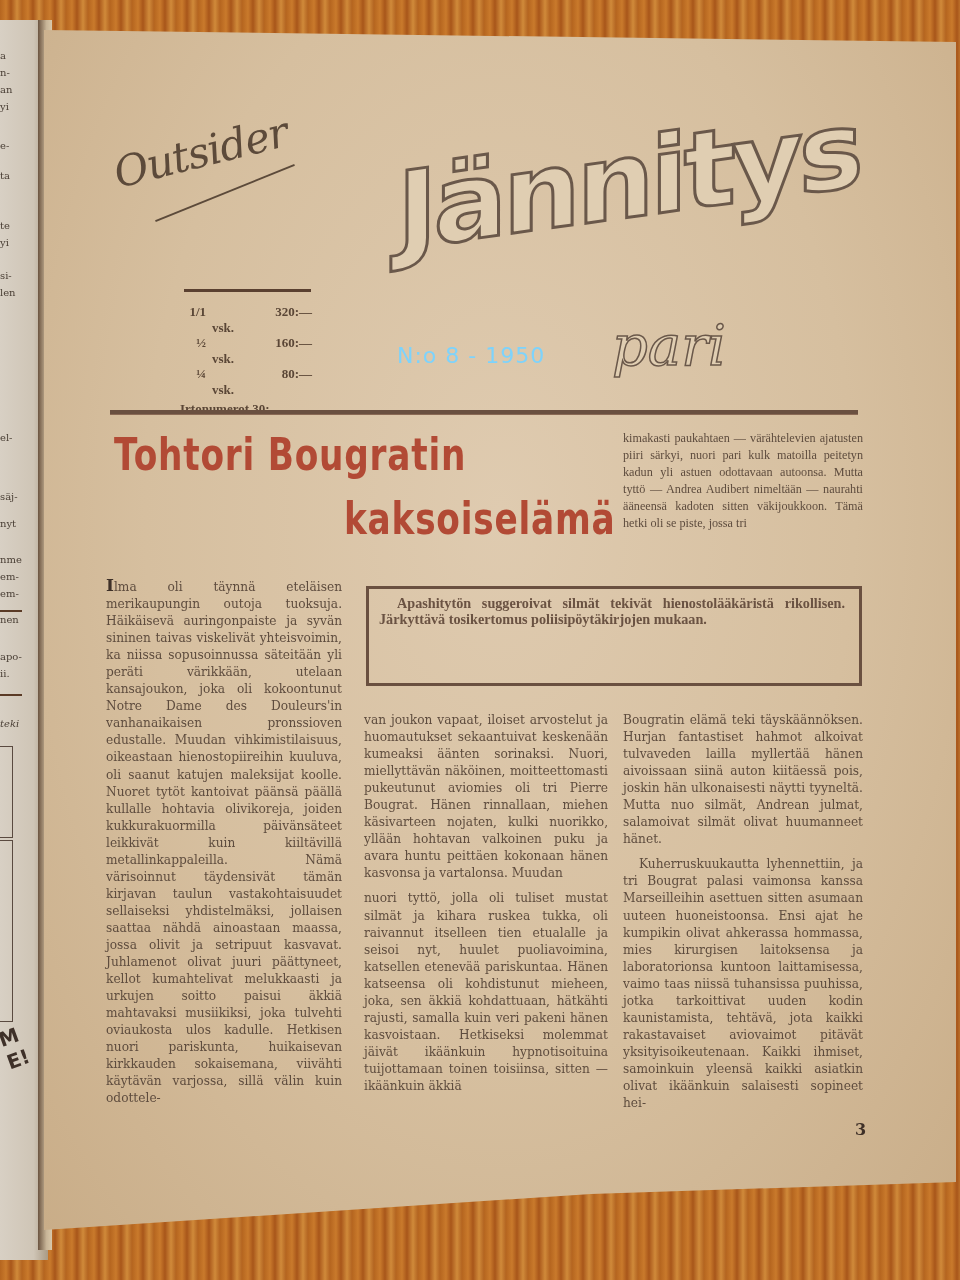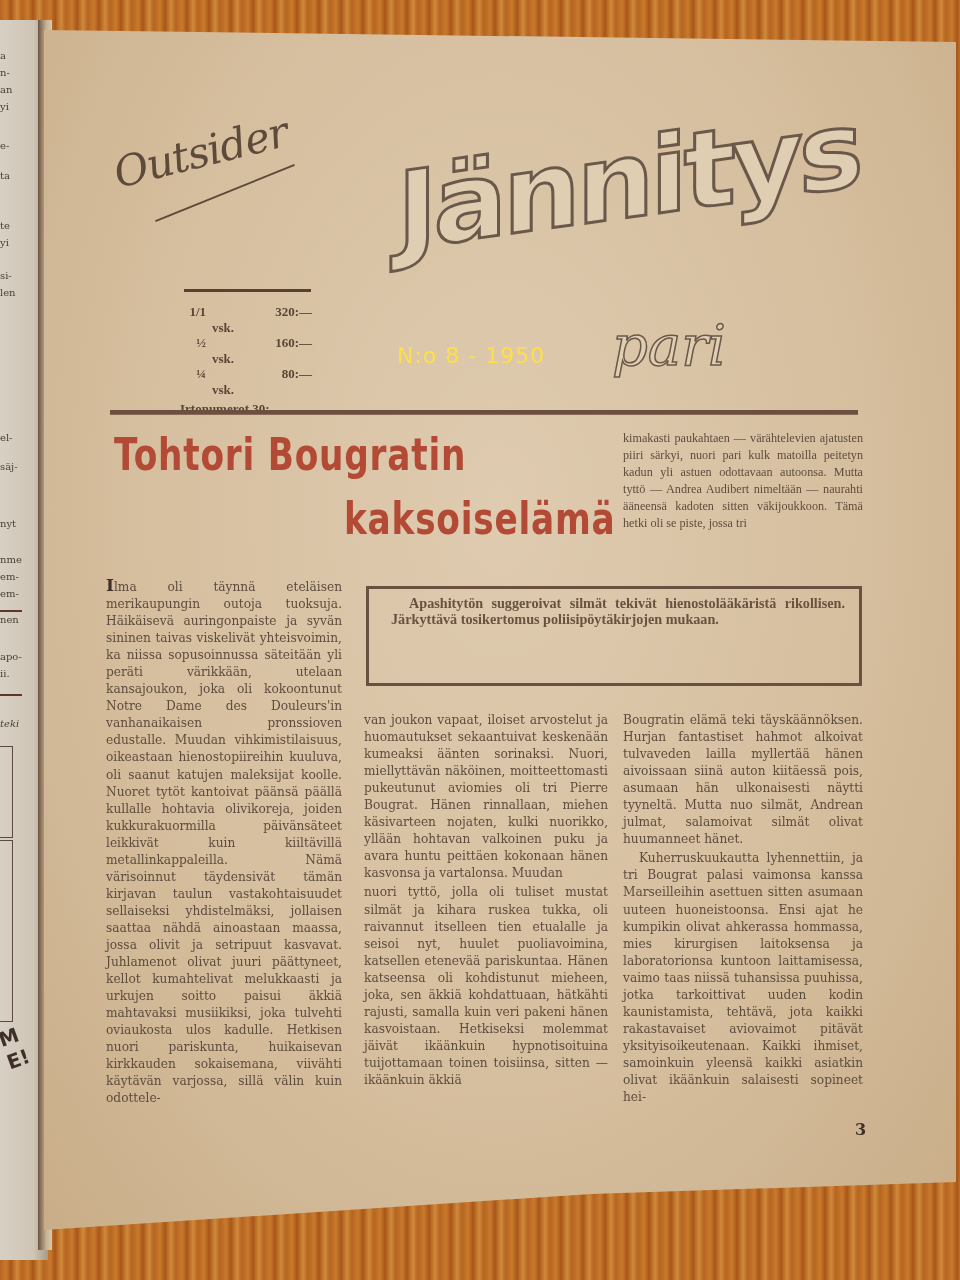--- a/index.html
+++ b/index.html
@@ -67,21 +67,21 @@
       font-family: "Liberation Serif", serif; font-weight: bold; font-size: 13px;
       color: #5a4636; line-height: 15px;
     }
     .prices .row { display: flex; justify-content: flex-end; gap: 6px; }
     .prices .row .frac { width: 22px; text-align: right; font-weight: bold; }
     .prices .row .vsk { width: 34px; margin-top: 16px; }
     .prices .row .amt { width: 60px; text-align: right; }
     .prices .row.loose { justify-content: flex-start; margin-top: 4px; }
     .issue {
       position: absolute; left: 397px; top: 343px;
-      font-family: "DejaVu Sans", sans-serif; font-size: 22px; color: #fde047; letter-spacing: 1px;
+      font-family: "DejaVu Sans", sans-serif; font-size: 22px; color: #7dd3fc; letter-spacing: 1px;
     }
     .main-rule {
       position: absolute; left: 110px; top: 410px; width: 748px; height: 4px;
       background: #6a5040; box-shadow: 0 1px 0 #8a6a55;
     }
     .headline-1, .headline-2 {
       position: absolute; font-family: "DejaVu Sans", sans-serif; font-weight: bold;
       color: #b24a35; font-size: 44px; letter-spacing: 1px;
       transform: scaleX(0.78); transform-origin: left top; line-height: 1;
       white-space: nowrap;
@@ -90,25 +90,25 @@
     .headline-2 { left: 344px; top: 497px; }
     .body-text {
       font-family: "DejaVu Serif", serif; font-size: 12.2px; line-height: 17.05px;
       color: #5e4c3e; text-align: justify;
     }
     .col-right-top { position: absolute; left: 623px; top: 430px; width: 240px; font-family: Liberation Serif, serif; }
     .col-right-bottom { position: absolute; left: 623px; top: 712px; width: 240px; }
     .col-left { position: absolute; left: 106px; top: 577px; width: 236px; }
     .col-mid { position: absolute; left: 364px; top: 712px; width: 244px; }
     .body-text p { margin: 0; }
-    .body-text p + p { text-indent: 16px; margin-top: 2px; }
+    .body-text p + p { text-indent: 16px; margin-top: 8px; }
     .dropcap { font-weight: bold; font-size: 17px; color: #3e3028; }
     .lead-box {
       position: absolute; left: 366px; top: 586px; width: 496px; height: 100px;
-      border: 3px solid #6a5040; box-sizing: border-box; padding: 6px 14px 0 22px;
+      border: 3px solid #6a5040; box-sizing: border-box; padding: 6px 14px 0 10px;
       font-family: "Liberation Serif", serif; font-weight: bold; font-size: 14.2px;
       color: #6a5242; line-height: 16px; text-align: justify;
     }
     .lead-box p { margin: 0; text-indent: 18px; }
     .lead-box .caps { letter-spacing: 0.4px; }
     .page-number {
       position: absolute; left: 855px; top: 1120px;
       font-family: "DejaVu Serif", serif; font-weight: bold; font-size: 16px; color: #3e3028;
     }
   </style>
@@ -121,21 +121,21 @@
   <span class="frag" style="top:47px">n-</span>
   <span class="frag" style="top:64px">an</span>
   <span class="frag" style="top:81px">yi</span>
   <span class="frag" style="top:120px">e-</span>
   <span class="frag" style="top:150px">ta</span>
   <span class="frag" style="top:200px">te</span>
   <span class="frag" style="top:217px">yi</span>
   <span class="frag" style="top:250px">si-</span>
   <span class="frag" style="top:267px">len</span>
   <span class="frag" style="top:412px">el-</span>
-  <span class="frag" style="top:441px">säj-</span>
+  <span class="frag" style="top:471px">säj-</span>
   <span class="frag" style="top:498px">nyt</span>
   <span class="frag" style="top:534px">nme</span>
   <span class="frag" style="top:551px">em-</span>
   <span class="frag" style="top:568px">em-</span>
   <div class="rule" style="top:590px"></div>
   <span class="frag" style="top:594px">nen</span>
   <span class="frag" style="top:631px">apo-</span>
   <span class="frag" style="top:648px">ii.</span>
   <div class="rule" style="top:674px"></div>
   <span class="frag" style="top:698px;font-style:italic">teki</span>
@@ -190,18 +190,18 @@
   <div class="body-text col-left">
     <p><span class="dropcap">I</span><span>lma oli täynnä eteläisen merikaupungin outoja tuoksuja. Häikäisevä auringonpaiste ja syvän sininen taivas viskelivät yhteisvoimin, ka niissa sopusoinnussa säteitään yli peräti värikkään, utelaan kansajoukon, joka oli kokoontunut Notre Dame des Douleurs'in vanhanaikaisen pronssioven edustalle. Muudan vihkimistilaisuus, oikeastaan hienostopiireihin kuuluva, oli saanut katujen maleksijat koolle. Nuoret tytöt kantoivat päänsä päällä kullalle hohtavia olivikoreja, joiden kukkurakuormilla päivänsäteet leikkivät kuin kiiltävillä metallinkappaleilla. Nämä värisoinnut täydensivät tämän kirjavan taulun vastakohtaisuudet sellaiseksi yhdistelmäksi, jollaisen saattaa nähdä ainoastaan maassa, jossa olivit ja setripuut kasvavat. Juhlamenot olivat juuri päättyneet, kellot kumahtelivat melukkaasti ja urkujen soitto paisui äkkiä mahtavaksi musiikiksi, joka tulvehti oviaukosta ulos kadulle. Hetkisen nuori pariskunta, huikaisevan kirkkauden sokaisemana, viivähti käytävän varjossa, sillä välin kuin odottele-</span></p>
   </div>
 
   <div class="body-text col-mid">
     <p>van joukon vapaat, iloiset arvostelut ja huomautukset sekaantuivat keskenään kumeaksi äänten sorinaksi. Nuori, miellyttävän näköinen, moitteettomasti pukeutunut aviomies oli tri Pierre Bougrat. Hänen rinnallaan, miehen käsivarteen nojaten, kulki nuorikko, yllään hohtavan valkoinen puku ja avara huntu peittäen kokonaan hänen kasvonsa ja vartalonsa. Muudan</p>
     <p style="text-indent:0">nuori tyttö, jolla oli tuliset mustat silmät ja kihara ruskea tukka, oli raivannut itselleen tien etualalle ja seisoi nyt, huulet puoliavoimina, katsellen etenevää pariskuntaa. Hänen katseensa oli kohdistunut mieheen, joka, sen äkkiä kohdattuaan, hätkähti rajusti, samalla kuin veri pakeni hänen kasvoistaan. Hetkiseksi molemmat jäivät ikäänkuin hypnotisoituina tuijottamaan toinen toisiinsa, sitten — ikäänkuin äkkiä</p>
   </div>
 
   <div class="body-text col-right-bottom">
-    <p>Bougratin elämä teki täyskäännöksen. Hurjan fantastiset hahmot alkoivat tulvaveden lailla myllertää hänen aivoissaan siinä auton kiitäessä pois, asumaan hän ulkonaisesti näytti tyyneltä. Mutta nuo silmät, Andrean julmat, salamoivat silmät olivat huumanneet hänet.</p>
+    <p>Bougratin elämä teki täyskäännöksen. Hurjan fantastiset hahmot alkoivat tulvaveden lailla myllertää hänen aivoissaan siinä auton kiitäessä pois, joskin hän ulkonaisesti näytti tyyneltä. Mutta nuo silmät, Andrean julmat, salamoivat silmät olivat huumanneet hänet.</p>
     <p>Kuherruskuukautta lyhennettiin, ja tri Bougrat palasi vaimonsa kanssa Marseilleihin asettuen sitten asumaan uuteen huoneistoonsa. Ensi ajat he kumpikin olivat ahkerassa hommassa, mies kirurgisen laitoksensa ja laboratorionsa kuntoon laittamisessa, vaimo taas niissä tuhansissa puuhissa, jotka tarkoittivat uuden kodin kaunistamista, tehtävä, jota kaikki rakastavaiset aviovaimot pitävät yksityisoikeutenaan. Kaikki ihmiset, samoinkuin yleensä kaikki asiatkin olivat ikäänkuin salaisesti sopineet hei-</p>
   </div>
 
   <div class="page-number">3</div>
 </div>
 
 </body></html>

